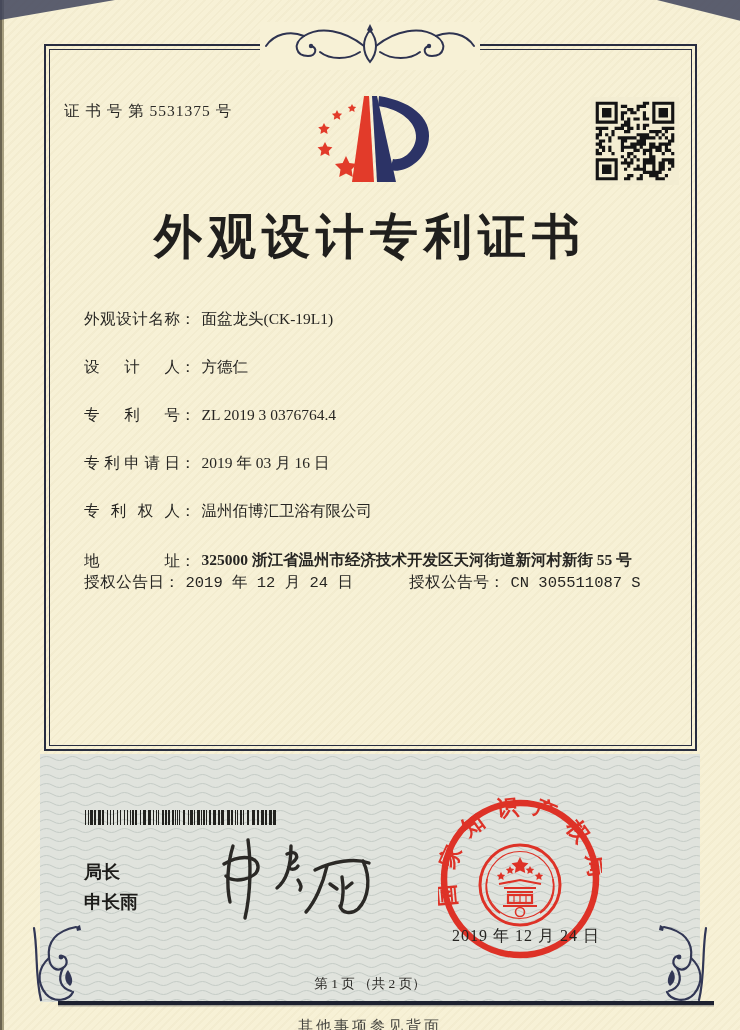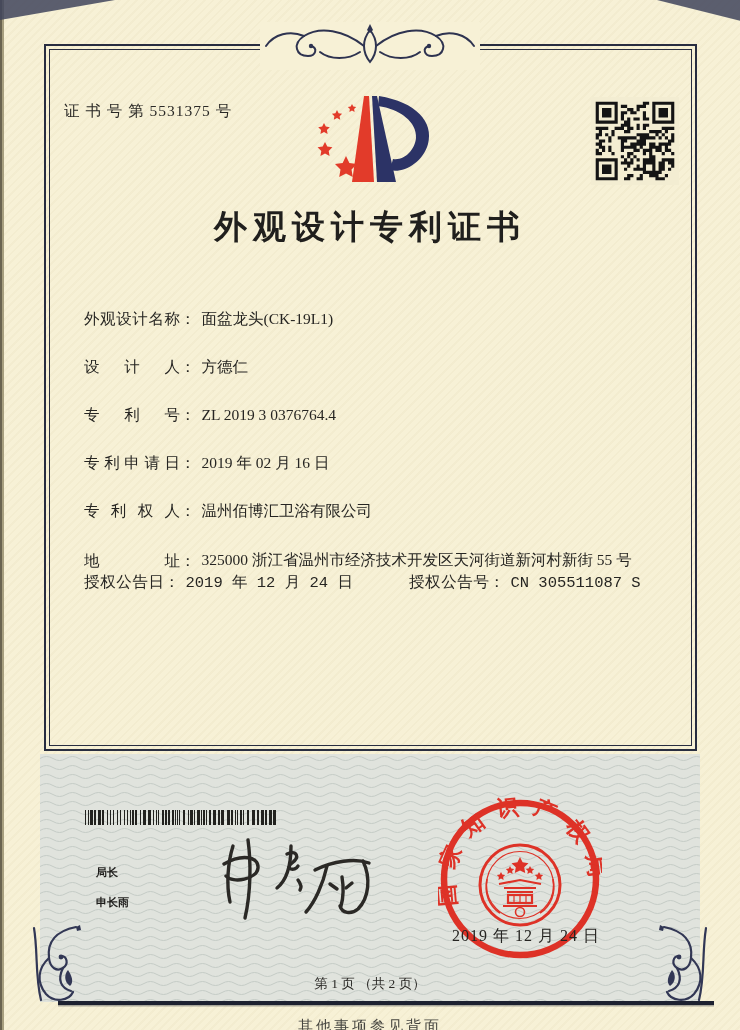--- a/index.html
+++ b/index.html
@@ -23,40 +23,40 @@
     clip-path:polygon(0 0,100% 0,100% 100%);opacity:.85;}
   
   .frame{position:absolute;left:44px;top:44px;width:649px;height:703px;border:2.5px solid #282d40;}
   .frame::after{content:"";position:absolute;inset:3px;border:1.2px solid #282d40;}
   .top-ornament{position:absolute;left:260px;top:22px;width:220px;height:48px;background:#f7f1d6;}
   
   .cert-no{position:absolute;left:64px;top:101px;font-size:15.5px;letter-spacing:1px;color:#2a2926;}
   .logo{position:absolute;left:294px;top:78px;width:152px;height:120px;}
   .qr{position:absolute;left:591px;top:97px;width:88px;height:88px;}
   .title{position:absolute;left:0;top:205px;width:740px;text-align:center;
-    font-size:33px;font-weight:bold;letter-spacing:6px;color:#201f1d;}
+    font-size:48px;font-weight:bold;letter-spacing:6px;color:#201f1d;}
   
   .fields{position:absolute;left:84px;top:308px;width:600px;font-size:15.5px;}
   .row{margin-bottom:27px;display:flex;align-items:center;line-height:21px;}
   .row.addr{margin-bottom:1px;}
   .lbl{display:inline-block;width:96px;text-align:justify;text-align-last:justify;flex:0 0 96px;}
   .colon{flex:0 0 auto;margin-right:6px;}
   .val{flex:0 1 auto;}
-  .addr .val{width:468px;line-height:24px;}
+  .addr .val{width:468px;line-height:24px;font-weight:bold;}
   .grant-row{display:flex;line-height:21px;font-family:Liberation Mono, monospace;}
   .grant-row .pair2{margin-left:56px;display:flex;justify-content:flex-end;}
   .grant-row .lbl{width:80px;flex:0 0 80px;}
   
   .paras{position:absolute;left:82px;top:620px;width:576px;font-size:14.8px;line-height:23.2px;color:#33312d;}
   .paras p{margin:0;text-indent:2em;}
   
   .panel{position:absolute;left:40px;top:754px;width:660px;height:248px;}
   .panel svg.bg{position:absolute;left:0;top:0;}
   .barcode{position:absolute;left:45px;top:56px;width:196px;height:15px;}
-  .director{position:absolute;left:56px;top:103px;font-size:11px;font-weight:bold;color:#1d1c1a;line-height:30px;font-family:Liberation Serif, serif;}
+  .director{position:absolute;left:44px;top:103px;font-size:18px;font-weight:bold;color:#1d1c1a;line-height:30px;font-family:Liberation Serif, serif;}
   .signature{position:absolute;left:163px;top:78px;width:178px;height:90px;}
   .seal{position:absolute;left:398px;top:43px;width:164px;height:164px;}
   .seal-date{position:absolute;left:403px;top:172px;width:166px;text-align:center;
     font-size:16px;color:#262522;letter-spacing:1px;}
   .page-no{position:absolute;left:0;top:221px;width:660px;text-align:center;font-size:13.5px;color:#2a2926;}
   .corner-orn{position:absolute;width:58px;height:80px;}
   .corner-orn.left{left:-14px;top:170px;}
   .corner-orn.right{right:-14px;top:170px;transform:scaleX(-1);}
   .bottom-rule{position:absolute;left:58px;top:1001px;width:656px;height:3.5px;background:#1d2130;
     box-shadow:0 1.5px 0 rgba(29,33,48,.35);}
@@ -145,21 +145,21 @@
       <span class="val">方德仁</span>
     </div>
     <div class="row">
       <span class="lbl">专利号</span>
         <span class="colon">：</span>
       <span class="val">ZL 2019 3 0376764.4</span>
     </div>
     <div class="row">
       <span class="lbl">专利申请日</span>
         <span class="colon">：</span>
-      <span class="val">2019 年 02 月 16 日</span>
+      <span class="val">2019 年 03 月 16 日</span>
     </div>
     <div class="row">
       <span class="lbl">专利权人</span>
         <span class="colon">：</span>
       <span class="val">温州佰博汇卫浴有限公司</span>
     </div>
     <div class="row addr">
       <span class="lbl">地址</span>
         <span class="colon">：</span>
       <span class="val">325000 浙江省温州市经济技术开发区天河街道新河村新街 55 号</span>

